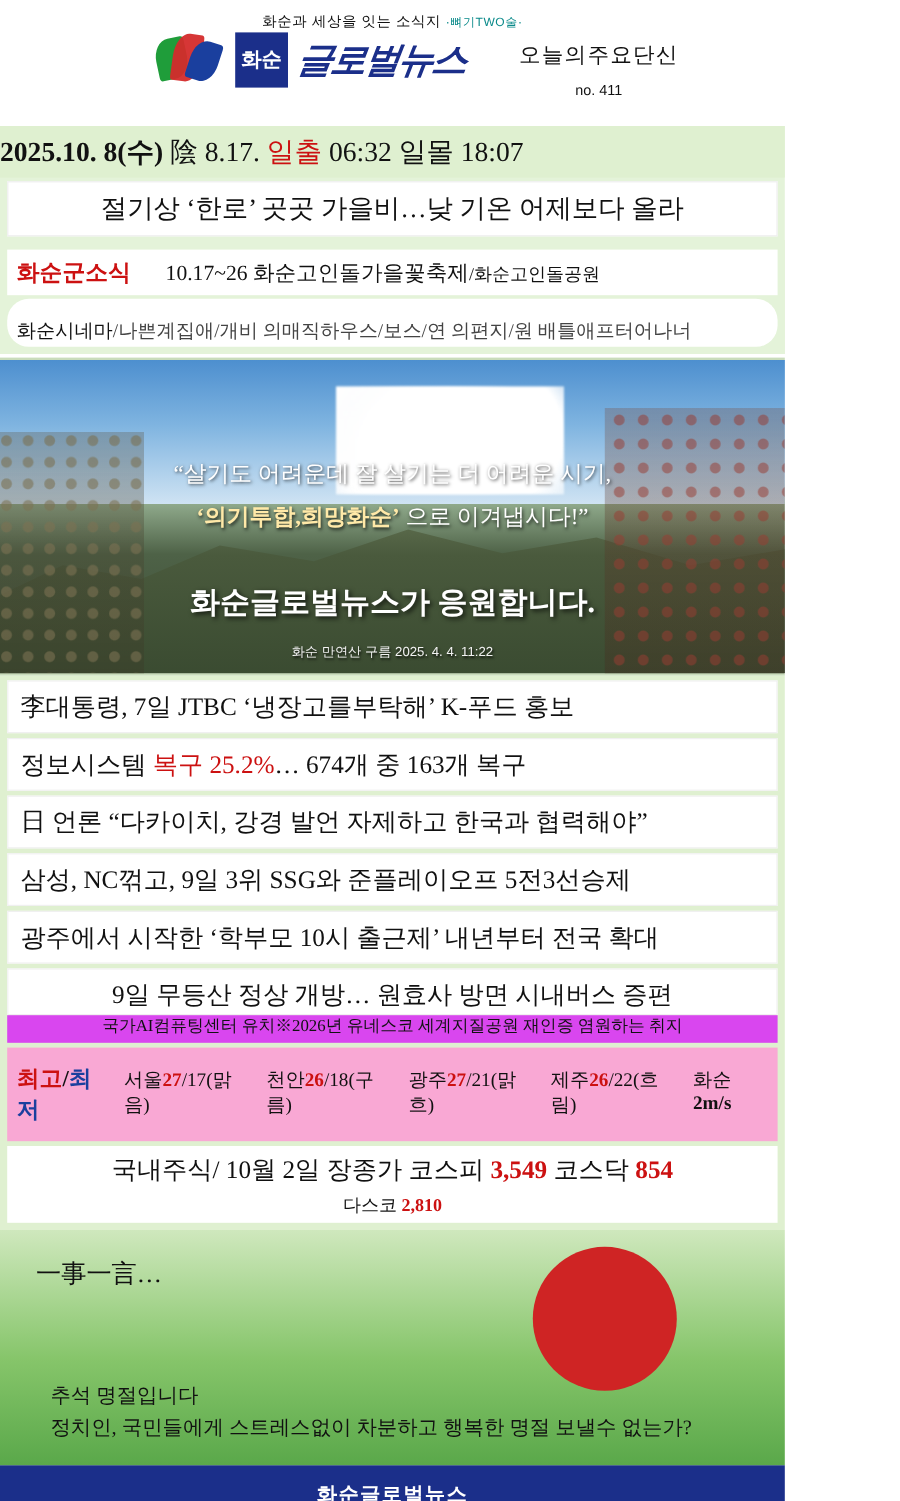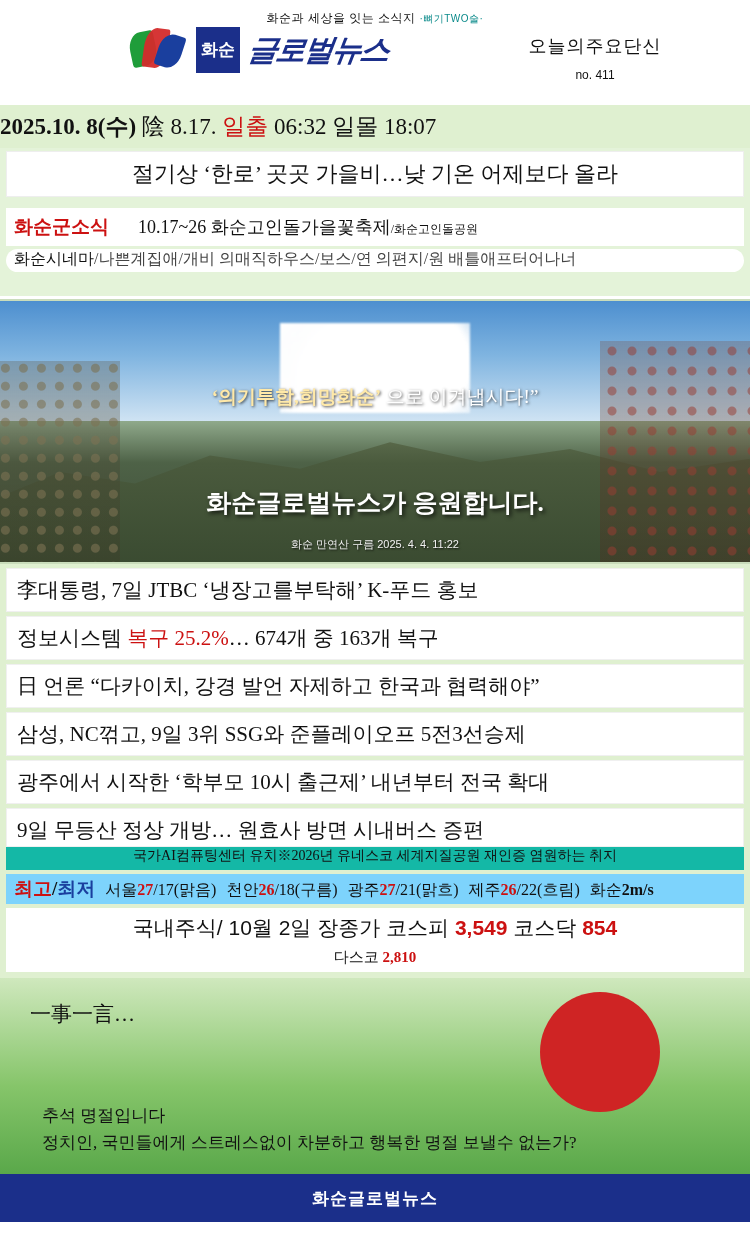--- a/index.html
+++ b/index.html
@@ -4,21 +4,21 @@
 <style>
   * { box-sizing: border-box; }
   html, body { margin:0; padding:0; }
   body {
     width:750px; height:1251px;
     background:#ffffff;
     font-family:"Liberation Sans", sans-serif;
     overflow:hidden;
     position:relative;
   }
-  .page { width:750px; height:1251px; position:relative; background:#fff; }
+  .page { width:654px; height:1251px; position:relative; background:#fff; }
 
   
   .masthead {
     height:105px; position:relative; background:#fff;
     border-bottom:1px solid #fff;
   }
   .mast-tag {
     position:absolute; top:10px; left:0; right:0;
     text-align:center; font-size:12px; color:#111; letter-spacing:0.5px;
   }
@@ -63,24 +63,24 @@
     border:1px solid #eee;
   }
 
   .news-box { background:#e4f3d9; padding:4px 0 6px; }
   .hs-row {
     background:#fff; margin:4px 6px 3px; padding:6px 8px; display:flex; align-items:baseline; gap:29px;
     font-family:"Liberation Serif", serif;
   }
   .hs-label { color:#cc1111; font-weight:bold; font-size:19px; white-space:nowrap; }
   .hs-text { font-size:18px; color:#111; }
-  .hs-text .small { font-size:12px; }
+  .hs-text .small { font-size:15px; }
 
   .cinema {
-    background:#fff; margin:0 6px 18px; padding:0 8px 2px;
+    background:#fff; margin:0 6px 0; padding:17px 8px 2px;
     font-family:"Liberation Serif", serif; font-size:16px; color:#111;border-radius:18px;
   }
   .cinema .slash { color:#444; }
   .cinema-line2 { text-align:center; font-size:17px; margin-top:1px; }
   .cinema-line2 .red { color:#cc1111; font-weight:bold; }
 
   
   .photo {
     position:relative; height:265px; margin:3px 0 0; overflow:hidden;
     background:linear-gradient(#6fa8dc 0%, #bcd9ef 38%, #8fa98b 46%, #4e6247 62%, #3b4a36 100%);
@@ -132,38 +132,38 @@
 
   
   .headlines { background:#dff0d0; padding:4px 0 2px; }
   .hl-row {
     background:#fff; margin:0 6px 4px; padding:7px 10px;
     font-family:"Liberation Serif", serif; font-size:21px; color:#111;
     border:1px solid #f0f0f0;
   }
   .hl-row .red { color:#cc1111; font-weight:normal; }
   .hl-sub {
-    background:#14b8a6; margin:-4px 6px 4px; padding:0 10px 5px; text-align:center;
+    background:#d946ef; margin:-4px 6px 4px; padding:0 10px 5px; text-align:center;
     font-family:"Liberation Serif", serif; font-size:14px; color:#111;
   }
 
   .temp-row {
-    background:#7dd3fc; margin:0 6px 4px; padding:2px 8px; display:flex; align-items:baseline; gap:10px;
+    background:#f9a8d4; margin:0 6px 4px; padding:13px 8px; display:flex; align-items:baseline; gap:10px;
     font-family:"Liberation Serif", serif; font-size:16px; color:#111;
   }
   .temp-row .lbl { font-weight:bold; font-size:19px; }
   .temp-row .lbl .hi { color:#cc1111; }
   .temp-row .lbl .sep { color:#111; }
   .temp-row .lbl .lo { color:#1a3f9e; }
   .temp-row .num { color:#cc1111; font-weight:bold; }
   .temp-row .wind { font-weight:bold; }
 
   .stock-row {
     background:#fff; margin:0 6px 0; padding:6px 10px; text-align:center;
-    font-family:Liberation Sans, sans-serif; font-size:21px; color:#111;
+    font-family:Liberation Serif, serif; font-size:21px; color:#111;
   }
   .stock-row .red { color:#cc1111; font-weight:bold; }
   .stock-sub {
     background:#fff; margin:0 6px 4px; padding:0 10px 5px; text-align:center;
     font-family:"Liberation Serif", serif; font-size:15px; color:#111;
   }
   .stock-sub .red { color:#cc1111; font-weight:bold; }
 
   
   .editorial {
@@ -250,20 +250,21 @@
     </div>
   </div>
 
   <div class="photo">
     <div class="sky"></div>
     <div class="cloud"></div>
     <div class="ridge"></div>
     <div class="tree-left"></div>
     <div class="tree-right"></div>
     <div class="photo-quote">
+      <div>“살기도 어려운데 잘 살기는 더 어려운 시기,</div>
       <div>
         <span class="hl">‘의기투합,희망화순’</span>
         <span>으로 이겨냅시다!”</span>
       </div>
     </div>
     <div class="photo-main">화순글로벌뉴스가 응원합니다.</div>
     <div class="photo-caption">화순 만연산 구름 2025. 4. 4. 11:22</div>
   </div>
 
   <div class="headlines">
@@ -275,21 +276,21 @@
     </div>
     <div class="hl-row">
       <span>日 언론 “다카이치, 강경 발언 자제하고 한국과 협력해야”</span>
     </div>
     <div class="hl-row">
       <span>삼성, NC꺾고, 9일 3위 SSG와 준플레이오프 5전3선승제</span>
     </div>
     <div class="hl-row">
       <span>광주에서 시작한 ‘학부모 10시 출근제’ 내년부터 전국 확대</span>
     </div>
-    <div class="hl-row" style="padding-bottom:2px;">
+    <div class="hl-row" style="padding-bottom:2px;text-align:center;">
       <span>9일 무등산 정상 개방… 원효사 방면 시내버스 증편</span>
     </div>
     <div class="hl-sub">국가AI컴퓨팅센터 유치※2026년 유네스코 세계지질공원 재인증 염원하는 취지</div>
 
     <div class="temp-row">
       <span class="lbl">
         <span class="hi">최고</span><span class="sep">/</span><span class="lo">최저</span>
       </span>
       <span>
         <span>서울</span><span class="num">27</span>/<span>17</span><span>(맑음)</span>

